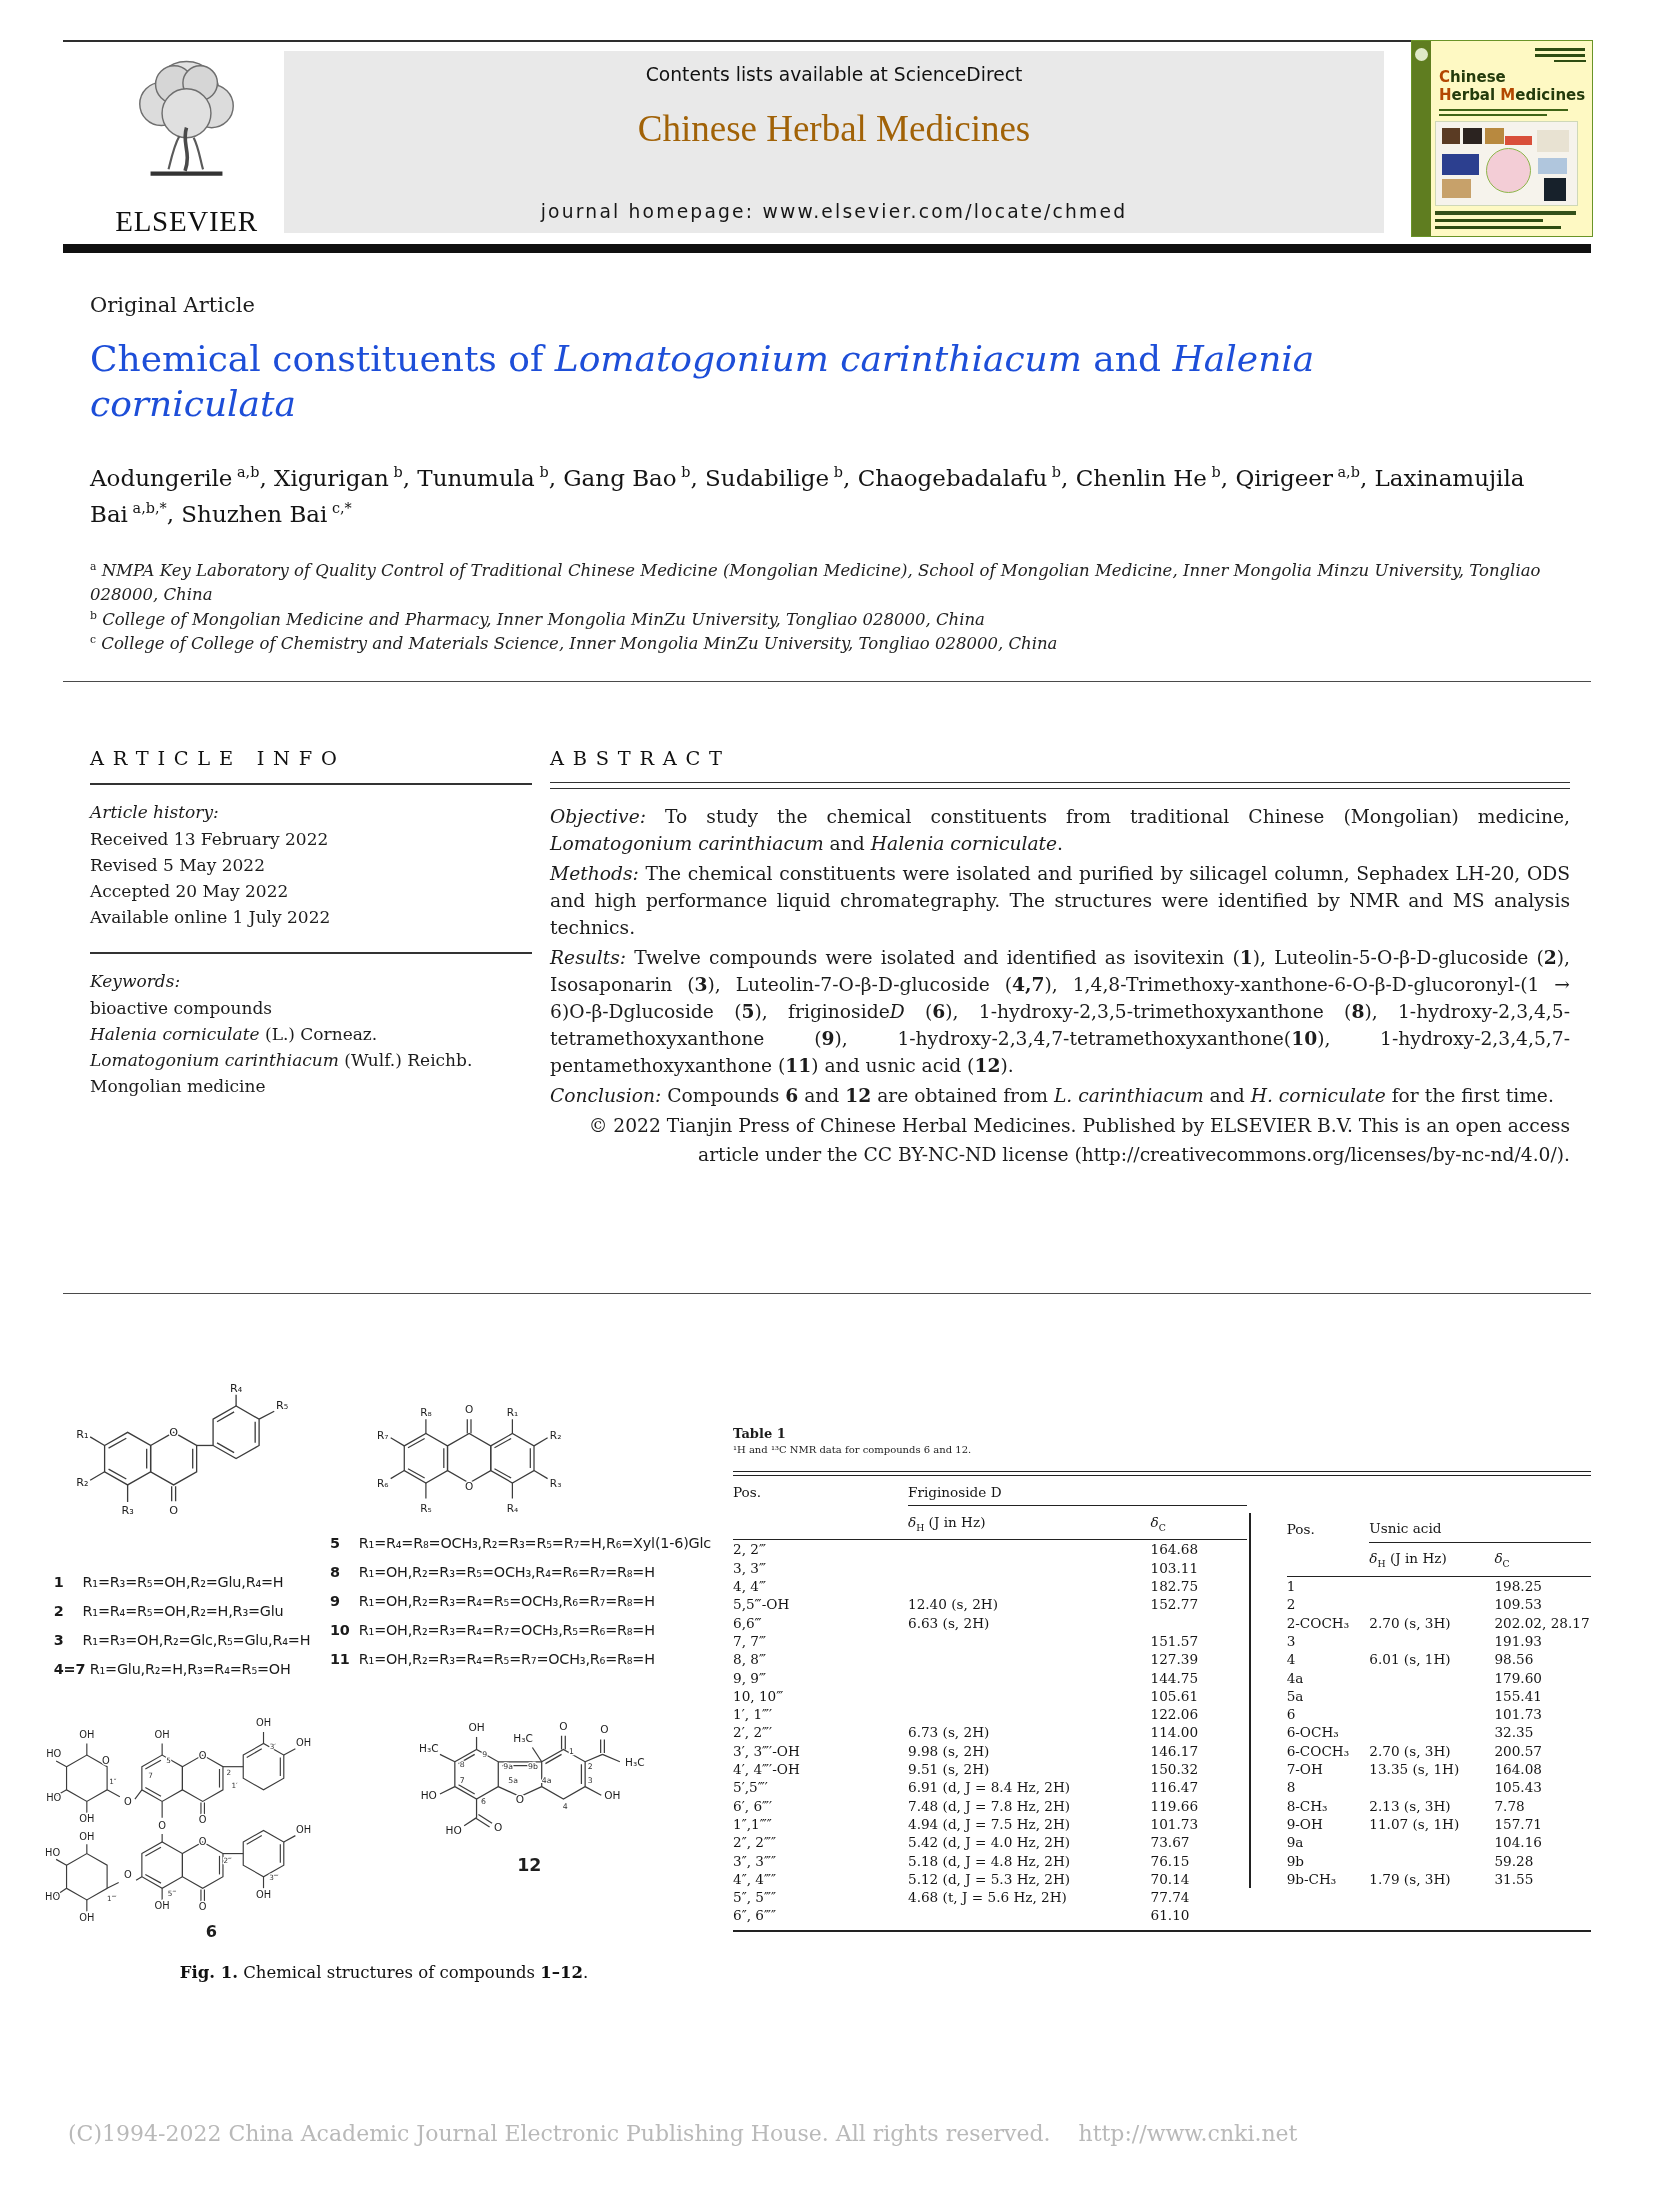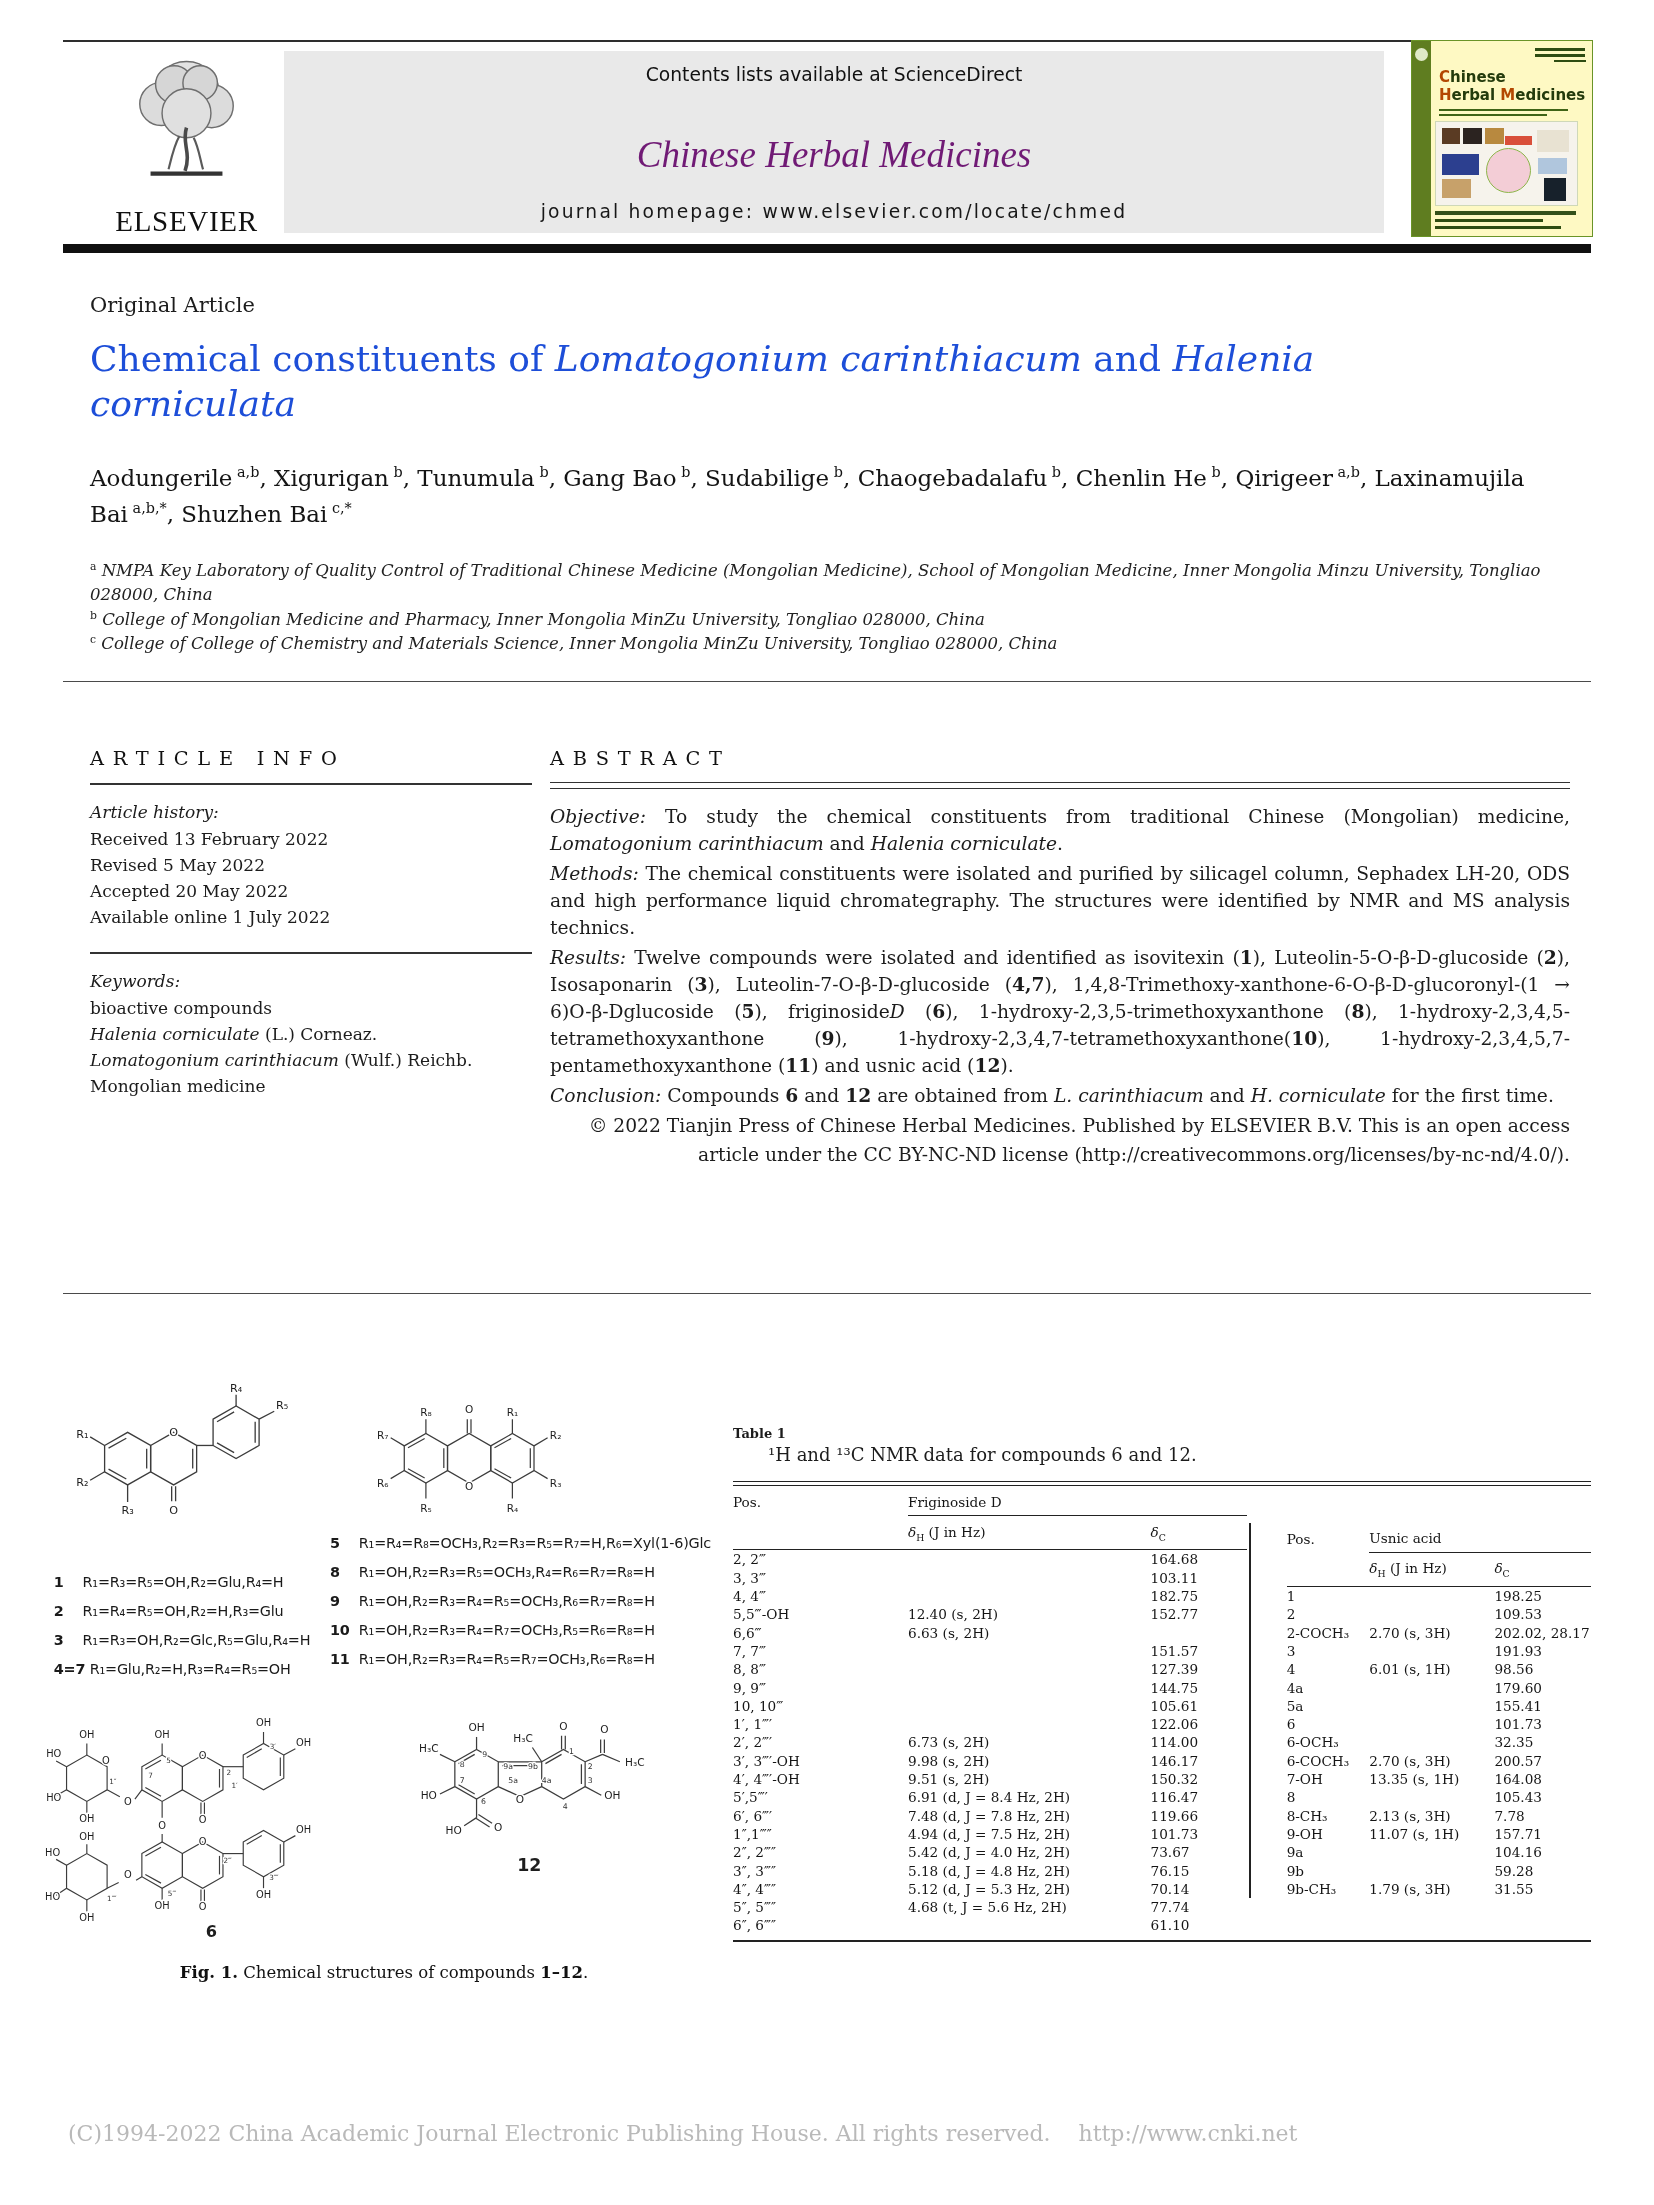--- a/index.html
+++ b/index.html
@@ -6,21 +6,21 @@
   .page{position:relative;width:1654px;height:2205px;background:#ffffff;overflow:hidden;
         font-family:"DejaVu Serif",serif;color:#1c1c1c;}
   .abs{position:absolute;}
   
   .top-rule{left:63px;top:40px;width:1528px;height:2.2px;background:#2e2e2e;}
   .hdr{left:63px;top:47px;width:1528px;height:191px;}
   .logo-box{position:absolute;left:16px;top:2.9px;width:215px;height:188px;text-align:center;}
   .logo-name{font-family:"Liberation Serif",serif;font-size:29px;letter-spacing:0.7px;color:#111;margin-top:1.4px;}
   .banner{position:absolute;left:221px;top:4.3px;width:1100px;height:182px;background:#e9e9e9;text-align:center;}
   .banner .line1{margin-top:13px;font-family:"DejaVu Sans",sans-serif;font-size:18.7px;color:#111;}
-  .banner .jtitle{margin-top:48px;font-family:"Liberation Serif",serif;font-size:37px;color:#701a75;font-style:italic;}
+  .banner .jtitle{margin-top:22px;font-family:"Liberation Serif",serif;font-size:37px;color:#a16207;}
   .banner .line3{position:absolute;left:0;right:0;bottom:11.5px;font-family:"DejaVu Sans",sans-serif;
                  font-size:18.7px;letter-spacing:2.2px;color:#171717;}
   
   .cover{position:absolute;left:1348px;top:-7.2px;width:180px;height:195px;background:#fef9c3;border:0.7px solid #6a9427;}
   .cover .strip{position:absolute;left:0;top:0;width:18.7px;height:100%;background:#5f7d20;}
   .cover .clogo{position:absolute;left:2.9px;top:7.2px;width:13px;height:13px;border-radius:50%;background:#dfe9c8;}
   .cover .issn{position:absolute;right:7.2px;top:7.2px;width:50px;}
   .cover .issn div{height:2.9px;background:#2e4d12;margin-bottom:2.9px;}
   .cover .ct{position:absolute;left:27px;top:27px;font-family:"DejaVu Sans",sans-serif;font-weight:bold;
              font-size:15px;line-height:18px;color:#243b0c;}
@@ -60,21 +60,21 @@
                    stroke:#fff;stroke-width:5px;paint-order:stroke;}
   .figure svg text.sm{font-size:12.5px;fill:#333;stroke-width:4px;}
   .figure svg text.big{font:bold 28px "DejaVu Sans",sans-serif;}
   .deflist{position:absolute;font-family:"DejaVu Sans",sans-serif;font-size:14.4px;letter-spacing:-0.2px;color:#1a1a1a;}
   .defline{line-height:29px;white-space:nowrap;}
   .defline b{display:inline-block;min-width:24.4px;}
   .figcap{position:absolute;left:0;top:598px;width:100%;text-align:center;font-size:16.5px;color:#111;}
   
   .tablewrap{left:733px;top:1426px;width:858px;}
   .tbl-label{font-size:13px;font-weight:bold;margin-bottom:2.9px;}
-  .tbl-cap{font-size:18px;margin-bottom:16px;margin-left:35px;}
+  .tbl-cap{font-size:10px;margin-bottom:16px;}
   .rule-dbl{width:858px;height:3.6px;border-top:1.1px solid #222;border-bottom:1.1px solid #222;}
   .t-row{display:flex;align-items:center;}
   .t-half{padding-top:4.3px;}
   .t-half.right{border-left:2.2px double #222;padding-left:36px;margin-left:1.4px;}
   table.tbl{border-collapse:collapse;font-family:"DejaVu Serif",serif;font-size:13.6px;color:#151515;}
   table.tbl th{font-weight:normal;text-align:left;vertical-align:bottom;padding:2.9px 0 5.7px;}
   table.tbl th.c-comp{border-bottom:1.4px solid #222;}
   table.tbl tr.subhead th{border-bottom:1.4px solid #222;padding:7.2px 0 7.2px;}
   table.tbl td{padding:0;line-height:18.3px;vertical-align:top;}
   table.tbl th i{font-family:"DejaVu Serif",serif;}

